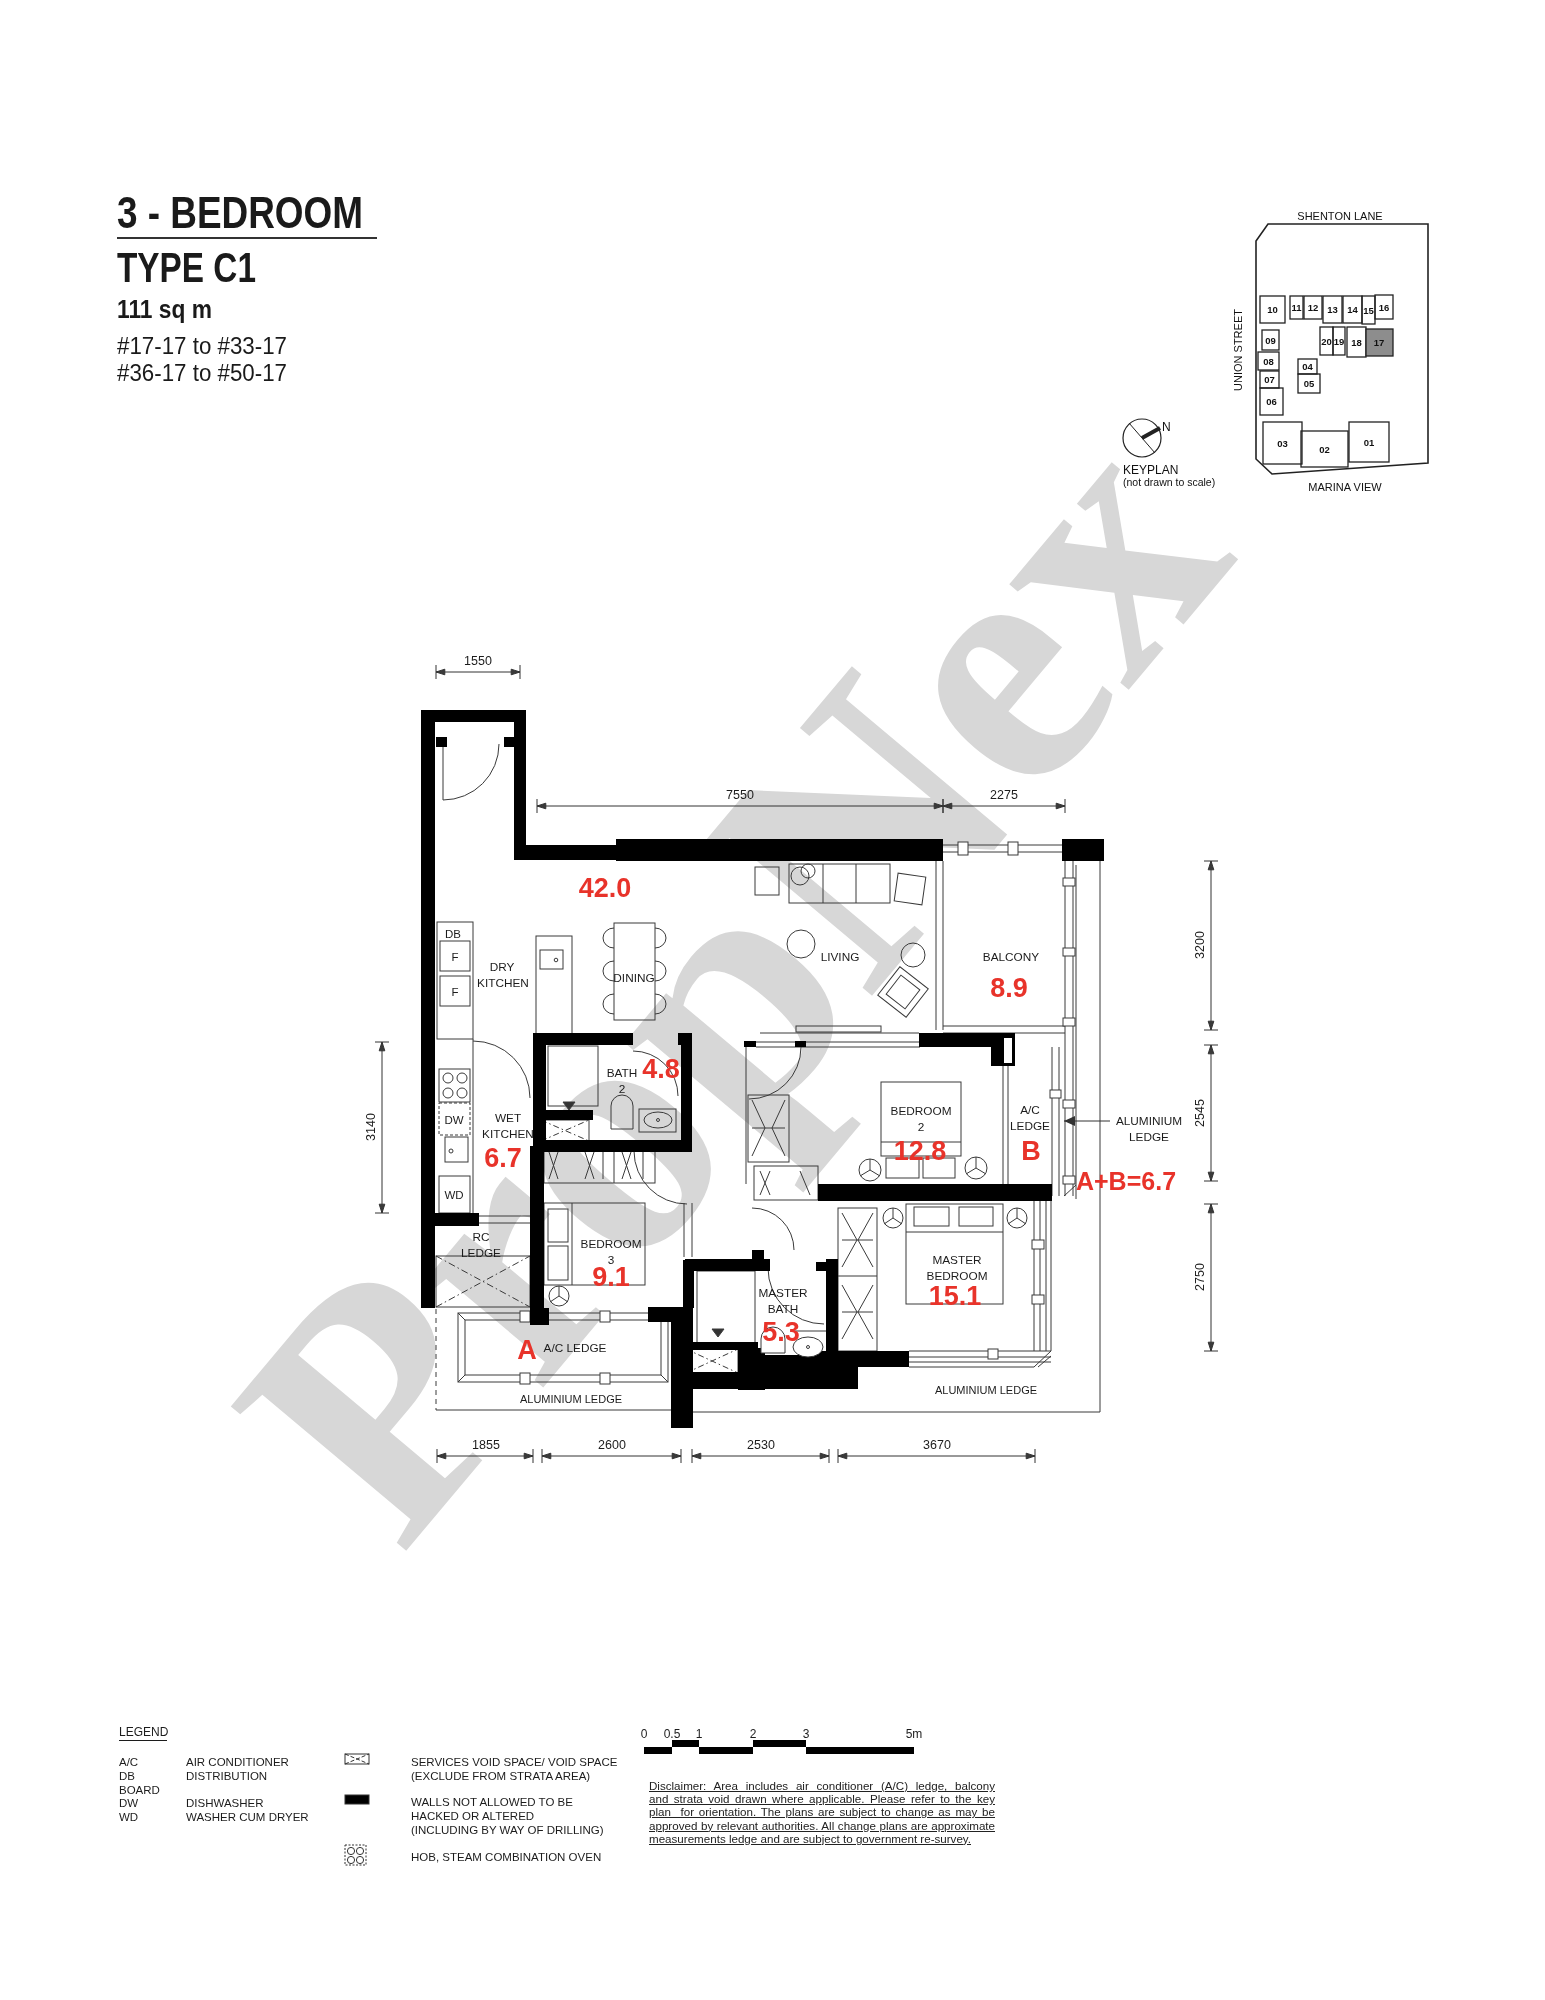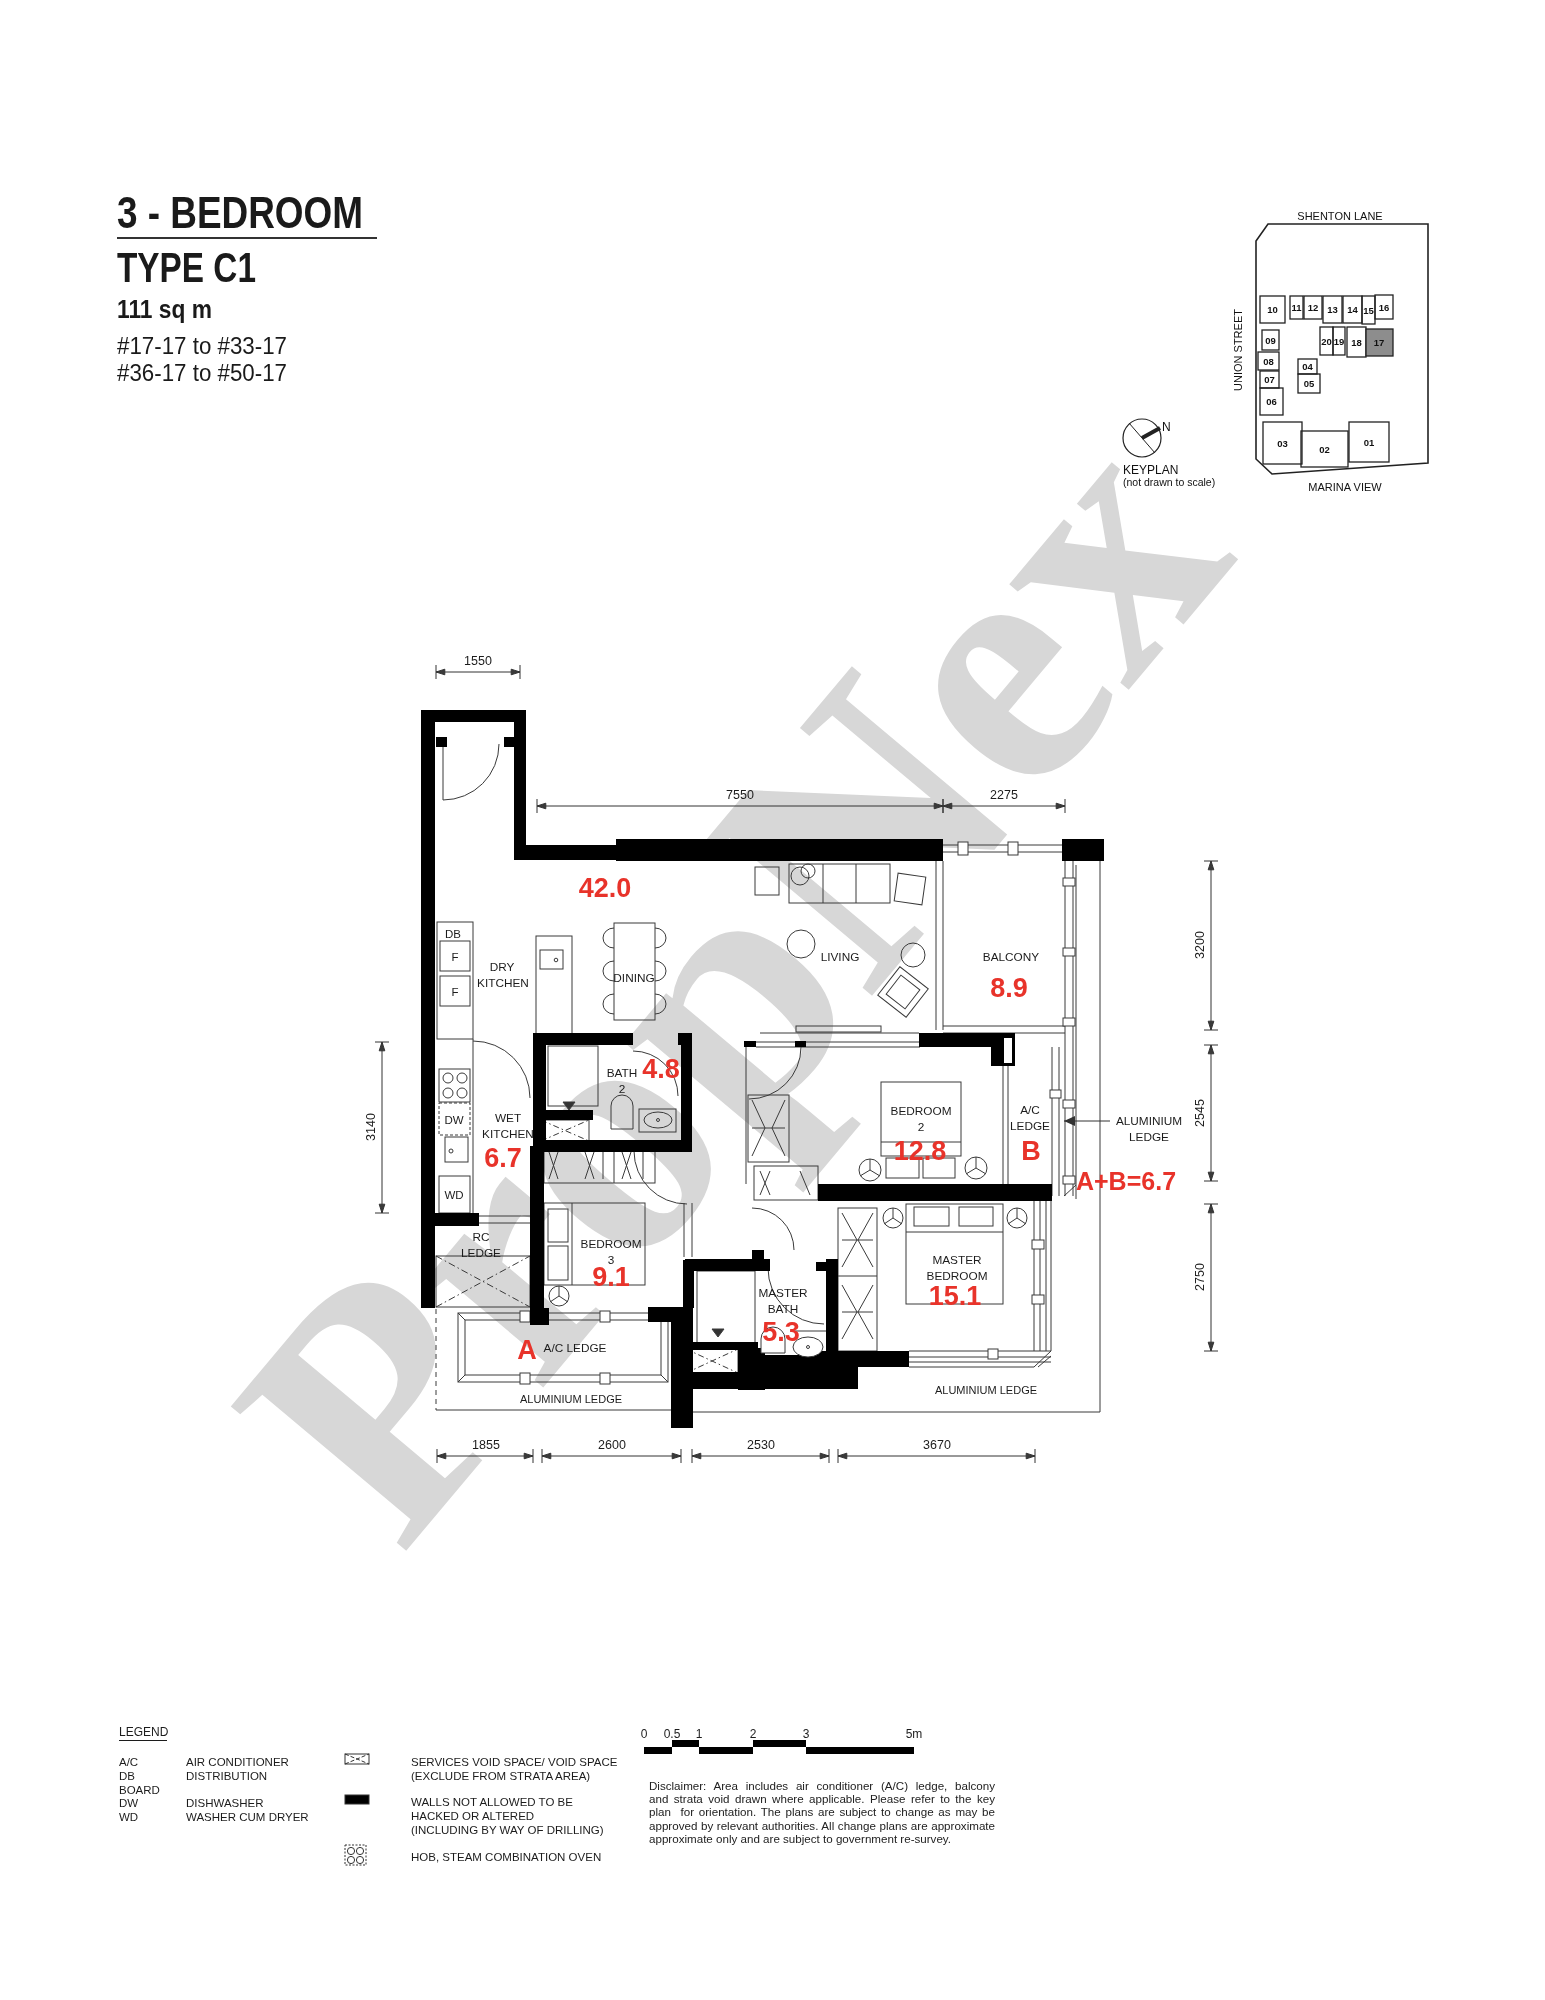--- a/index.html
+++ b/index.html
@@ -1,18 +1,18 @@
 <!DOCTYPE html>
 <html><head>
 <meta charset="utf-8">
 <style>
 html,body{margin:0;padding:0;background:#fff;}
 #page{position:relative;width:1545px;height:2000px;background:#ffffff;overflow:hidden;font-family:"Liberation Sans",sans-serif;}
 svg{position:absolute;top:0;left:0;}
-.disc{position:absolute;left:649px;top:1779px;width:346px;font-size:11.6px;line-height:13.2px;color:#222;font-family:"Liberation Sans",sans-serif;}
+.disc{position:absolute;left:649px;top:1779px;width:346px;font-size:11.6px;line-height:13.2px;color:#222;font-family:"Liberation Sans",sans-serif;text-decoration:underline;}
 .dl{text-align:justify;text-align-last:justify;}
 </style>
 </head>
 <body>
 <div id="page">
 <svg width="1545" height="2000" viewBox="0 0 1545 2000">
 <rect x="0" y="0" width="1545" height="2000" fill="#ffffff"></rect>
 
 <text x="0" y="0" transform="translate(401,1557) rotate(-50)" font-family="Liberation Serif,serif" font-weight="bold" font-size="347" fill="#d7d7d7">PropNex</text>
 
@@ -443,15 +443,15 @@
 <rect x="806" y="1747" width="108" height="7"></rect>
 </g>
 
 </svg>
 
 <div class="disc">
 <div class="dl">Disclaimer: Area includes air conditioner (A/C) ledge, balcony</div>
 <div class="dl">and strata void drawn where applicable. Please refer to the key</div>
 <div class="dl">plan&nbsp; for orientation. The plans are subject to change as may be</div>
 <div class="dl">approved by relevant authorities. All change plans are approximate</div>
-<div>approximate only and are subject to government re-survey.</div>
+<div>measurements ledge and are subject to government re-survey.</div>
 </div>
 </div>
 
 </body></html>

